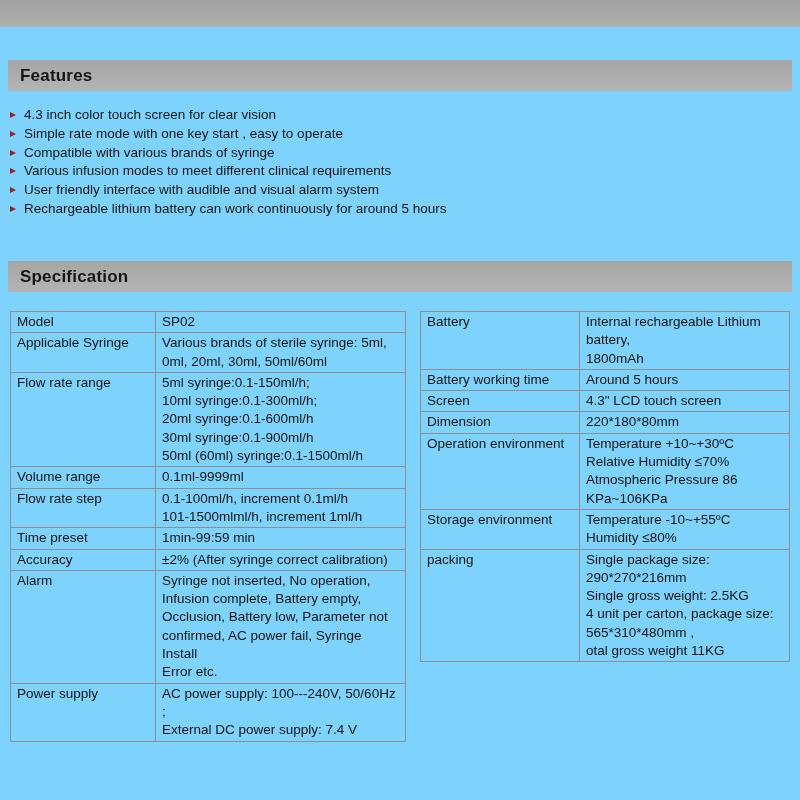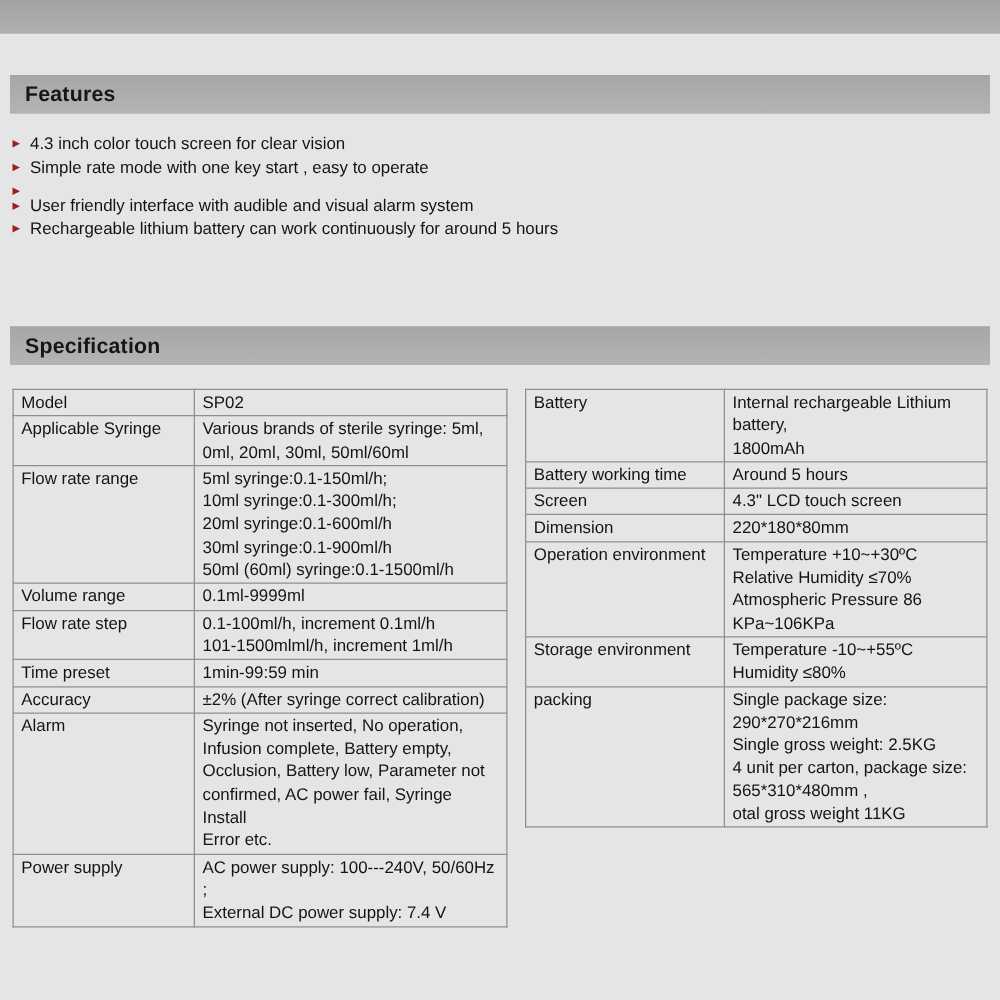--- a/index.html
+++ b/index.html
@@ -1,17 +1,17 @@
 <!DOCTYPE html>
 <html><head>
 <meta charset="utf-8">
 <style>
   html,body{margin:0;padding:0;background:#ffffff;}
   .page{
-    position:relative;width:800px;height:800px;background:#e5e5e5;
+    position:relative;width:800px;height:800px;background:#7dd3fc;
     font-family:"Liberation Sans", sans-serif;color:#1a1a1a;overflow:hidden;
   }
   .top-strip{
     position:absolute;top:0;left:0;width:800px;height:27px;
     background:linear-gradient(180deg,#a2a2a2,#b0b0b0);
   }
   .section-bar{
     position:absolute;left:8px;width:784px;height:31px;
     background:linear-gradient(180deg,#a6a6a6,#b4b4b4);
     display:flex;align-items:center;
@@ -68,20 +68,25 @@
     <div class="feature-item">
       <span class="bullet"></span>
       <span>4.3 inch color touch screen for clear vision</span>
     </div>
     <div class="feature-item">
       <span class="bullet"></span>
       <span>Simple rate mode with one key start , easy to operate</span>
     </div>
     <div class="feature-item">
       <span class="bullet"></span>
+      <span>Compatible with various brands of syringe</span>
+    </div>
+    <div class="feature-item">
+      <span class="bullet"></span>
+      <span>Various infusion modes to meet different clinical requirements</span>
     </div>
     <div class="feature-item">
       <span class="bullet"></span>
       <span>User friendly interface with audible and visual alarm system</span>
     </div>
     <div class="feature-item">
       <span class="bullet"></span>
       <span>Rechargeable lithium battery can work continuously for around 5 hours</span>
     </div>
   </div>

